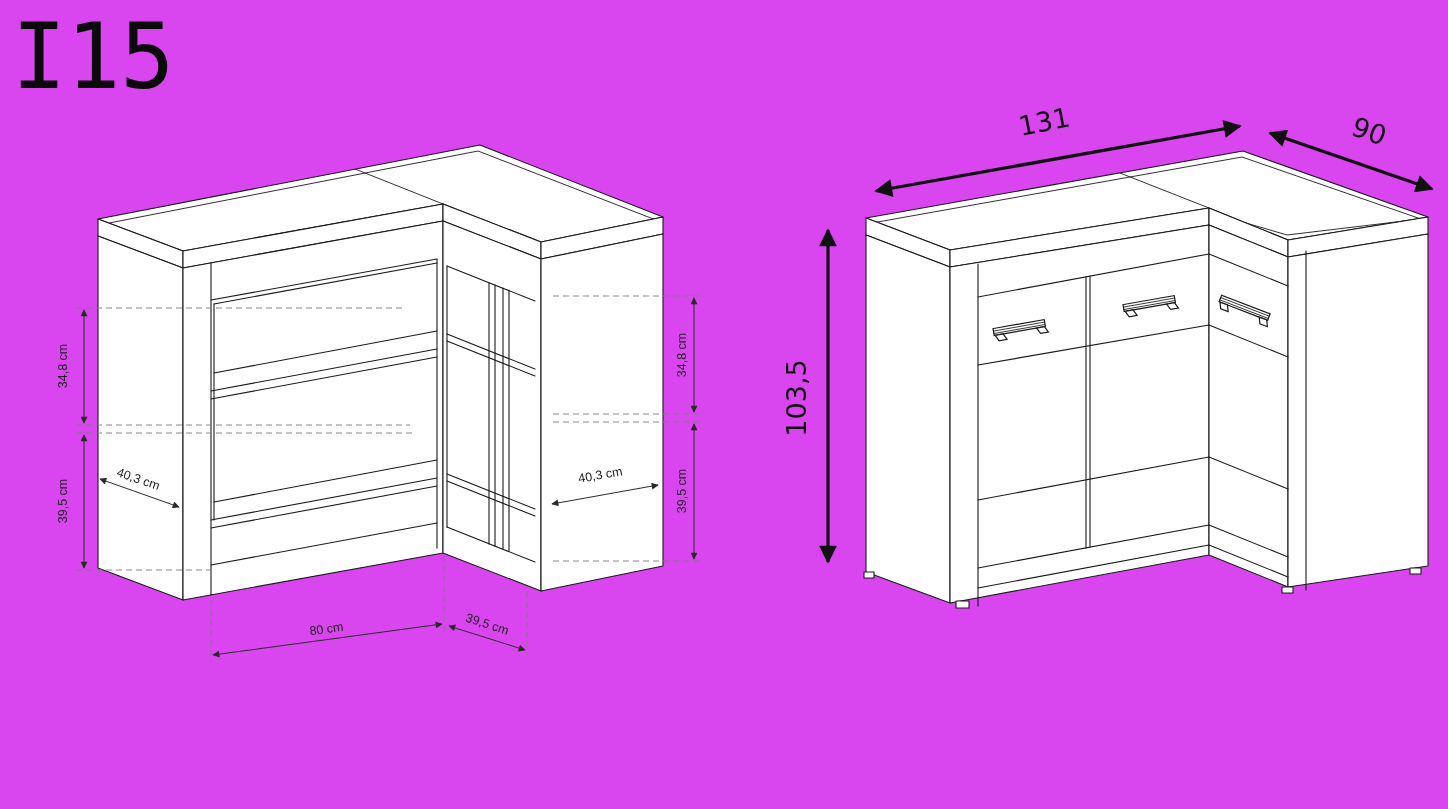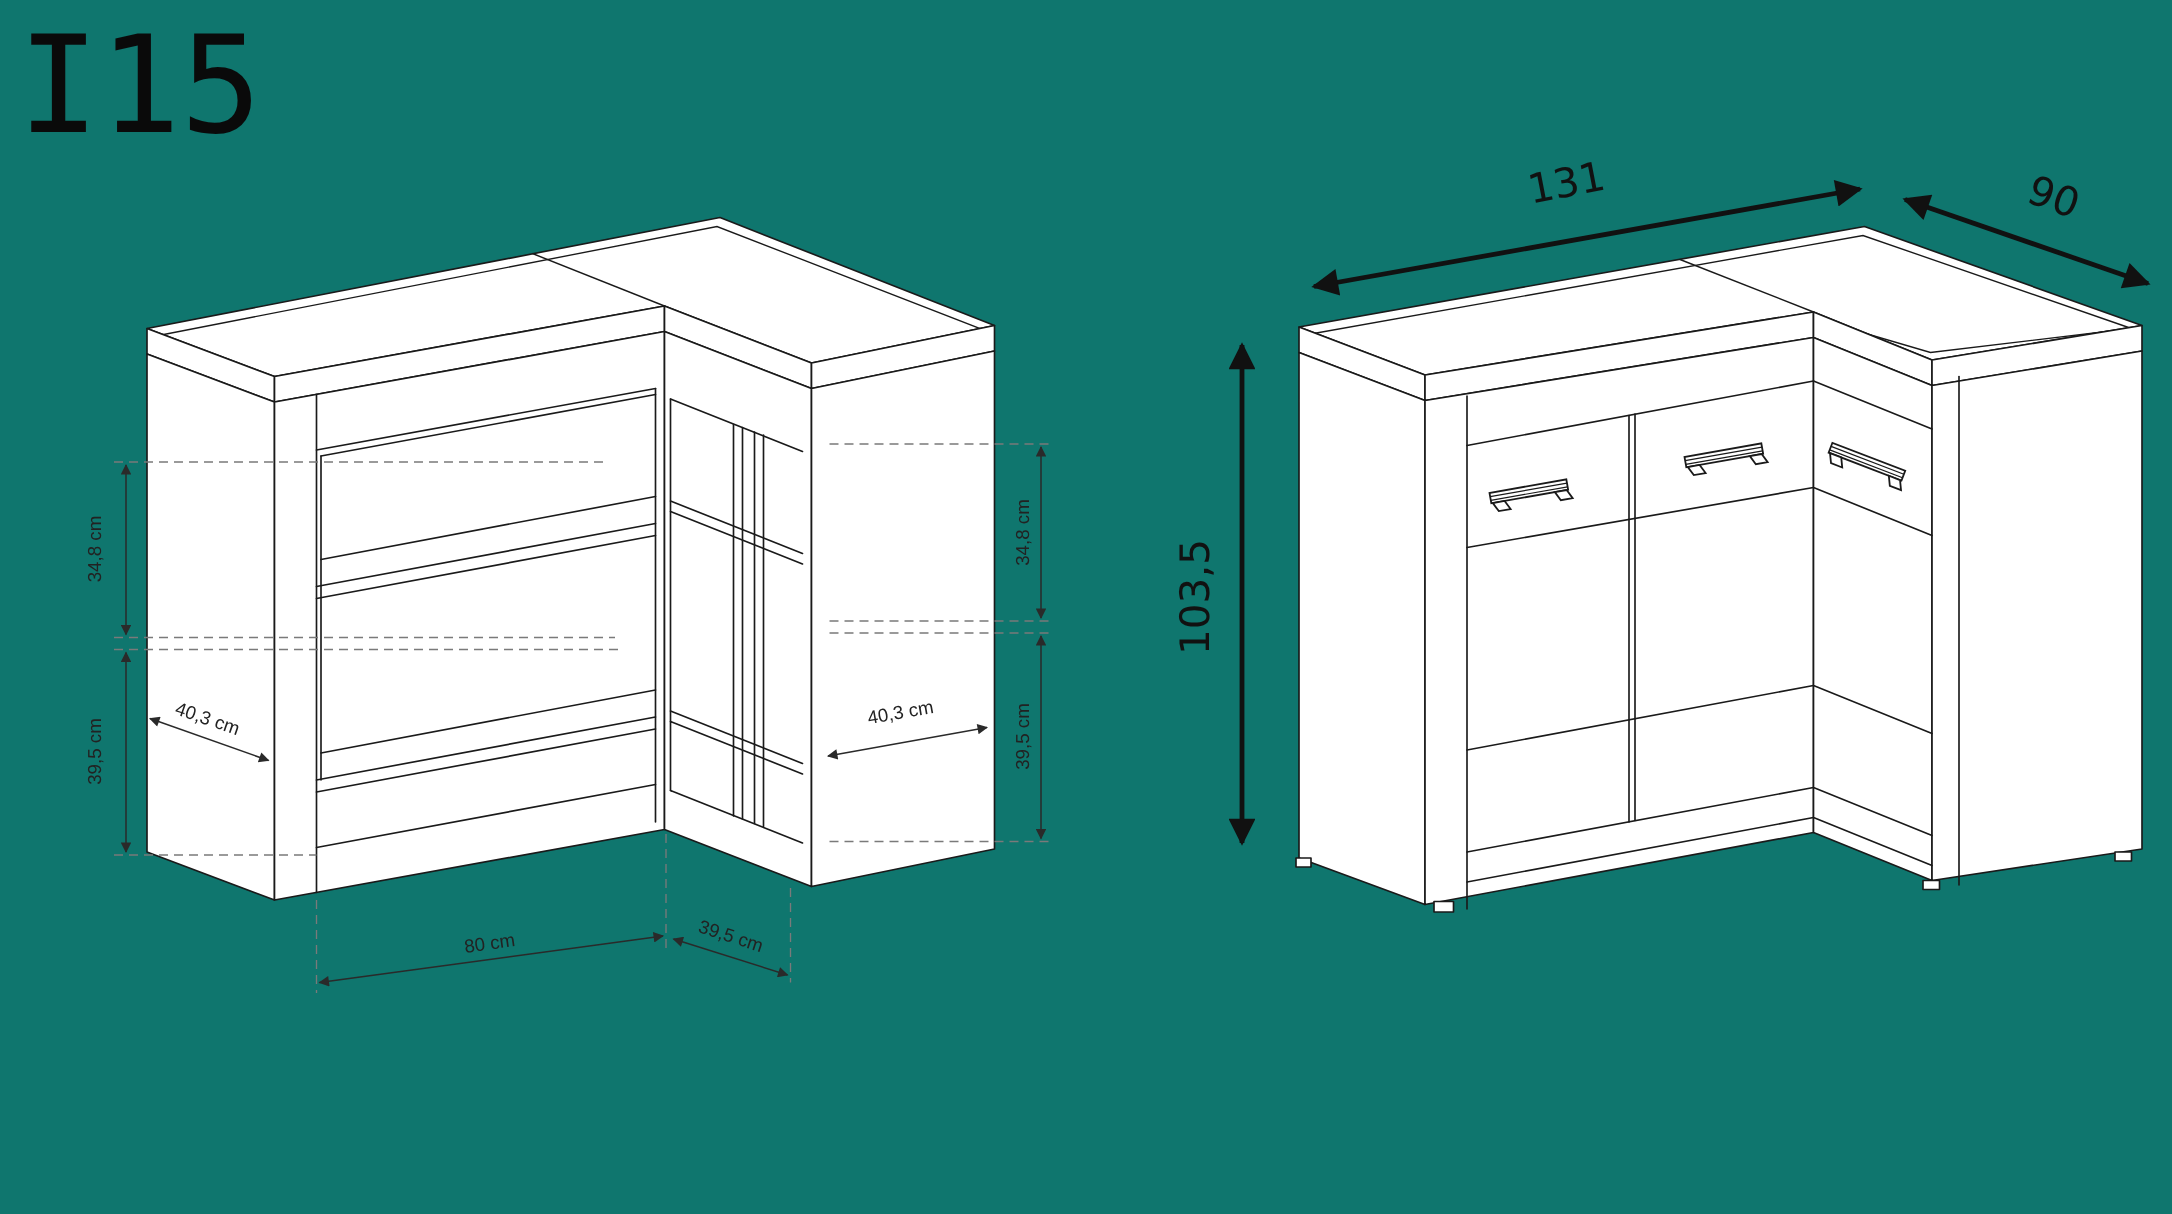--- a/index.html
+++ b/index.html
@@ -1,16 +1,16 @@
 <!DOCTYPE html>
 <html><head>
 <meta charset="utf-8">
 <style>
   html,body{margin:0;padding:0;background:#fff;}
-  .canvas{width:1448px;height:809px;position:relative;background:#0f766e;font-family:"Liberation Sans",sans-serif;text-align:right;}
+  .canvas{width:1448px;height:809px;position:relative;background:#d946ef;font-family:"Liberation Sans",sans-serif;text-align:right;}
   svg{display:block;}
   .fc{fill:#ffffff;stroke:#1a1a1a;stroke-width:1.1;stroke-linejoin:round;}
   .ln{fill:none;stroke:#1a1a1a;stroke-width:1.1;stroke-linecap:round;}
   .lnt{fill:none;stroke:#1a1a1a;stroke-width:0.9;}
   .dash{fill:none;stroke:#7a7a7a;stroke-width:0.9;stroke-dasharray:6 4;}
   .dim{fill:none;stroke:#2a2a2a;stroke-width:1;}
   .dimb{fill:none;stroke:#111111;stroke-width:3.2;}
   .lbl-sm{font-family:"Liberation Sans",sans-serif;font-size:12.5px;fill:#222;}
   .lbl-lg{font-family:"DejaVu Sans",sans-serif;font-size:27px;fill:#111;}
   .title-txt{font-family:"DejaVu Sans Mono","Liberation Mono",monospace;font-size:90px;fill:#0a0a0a;}

